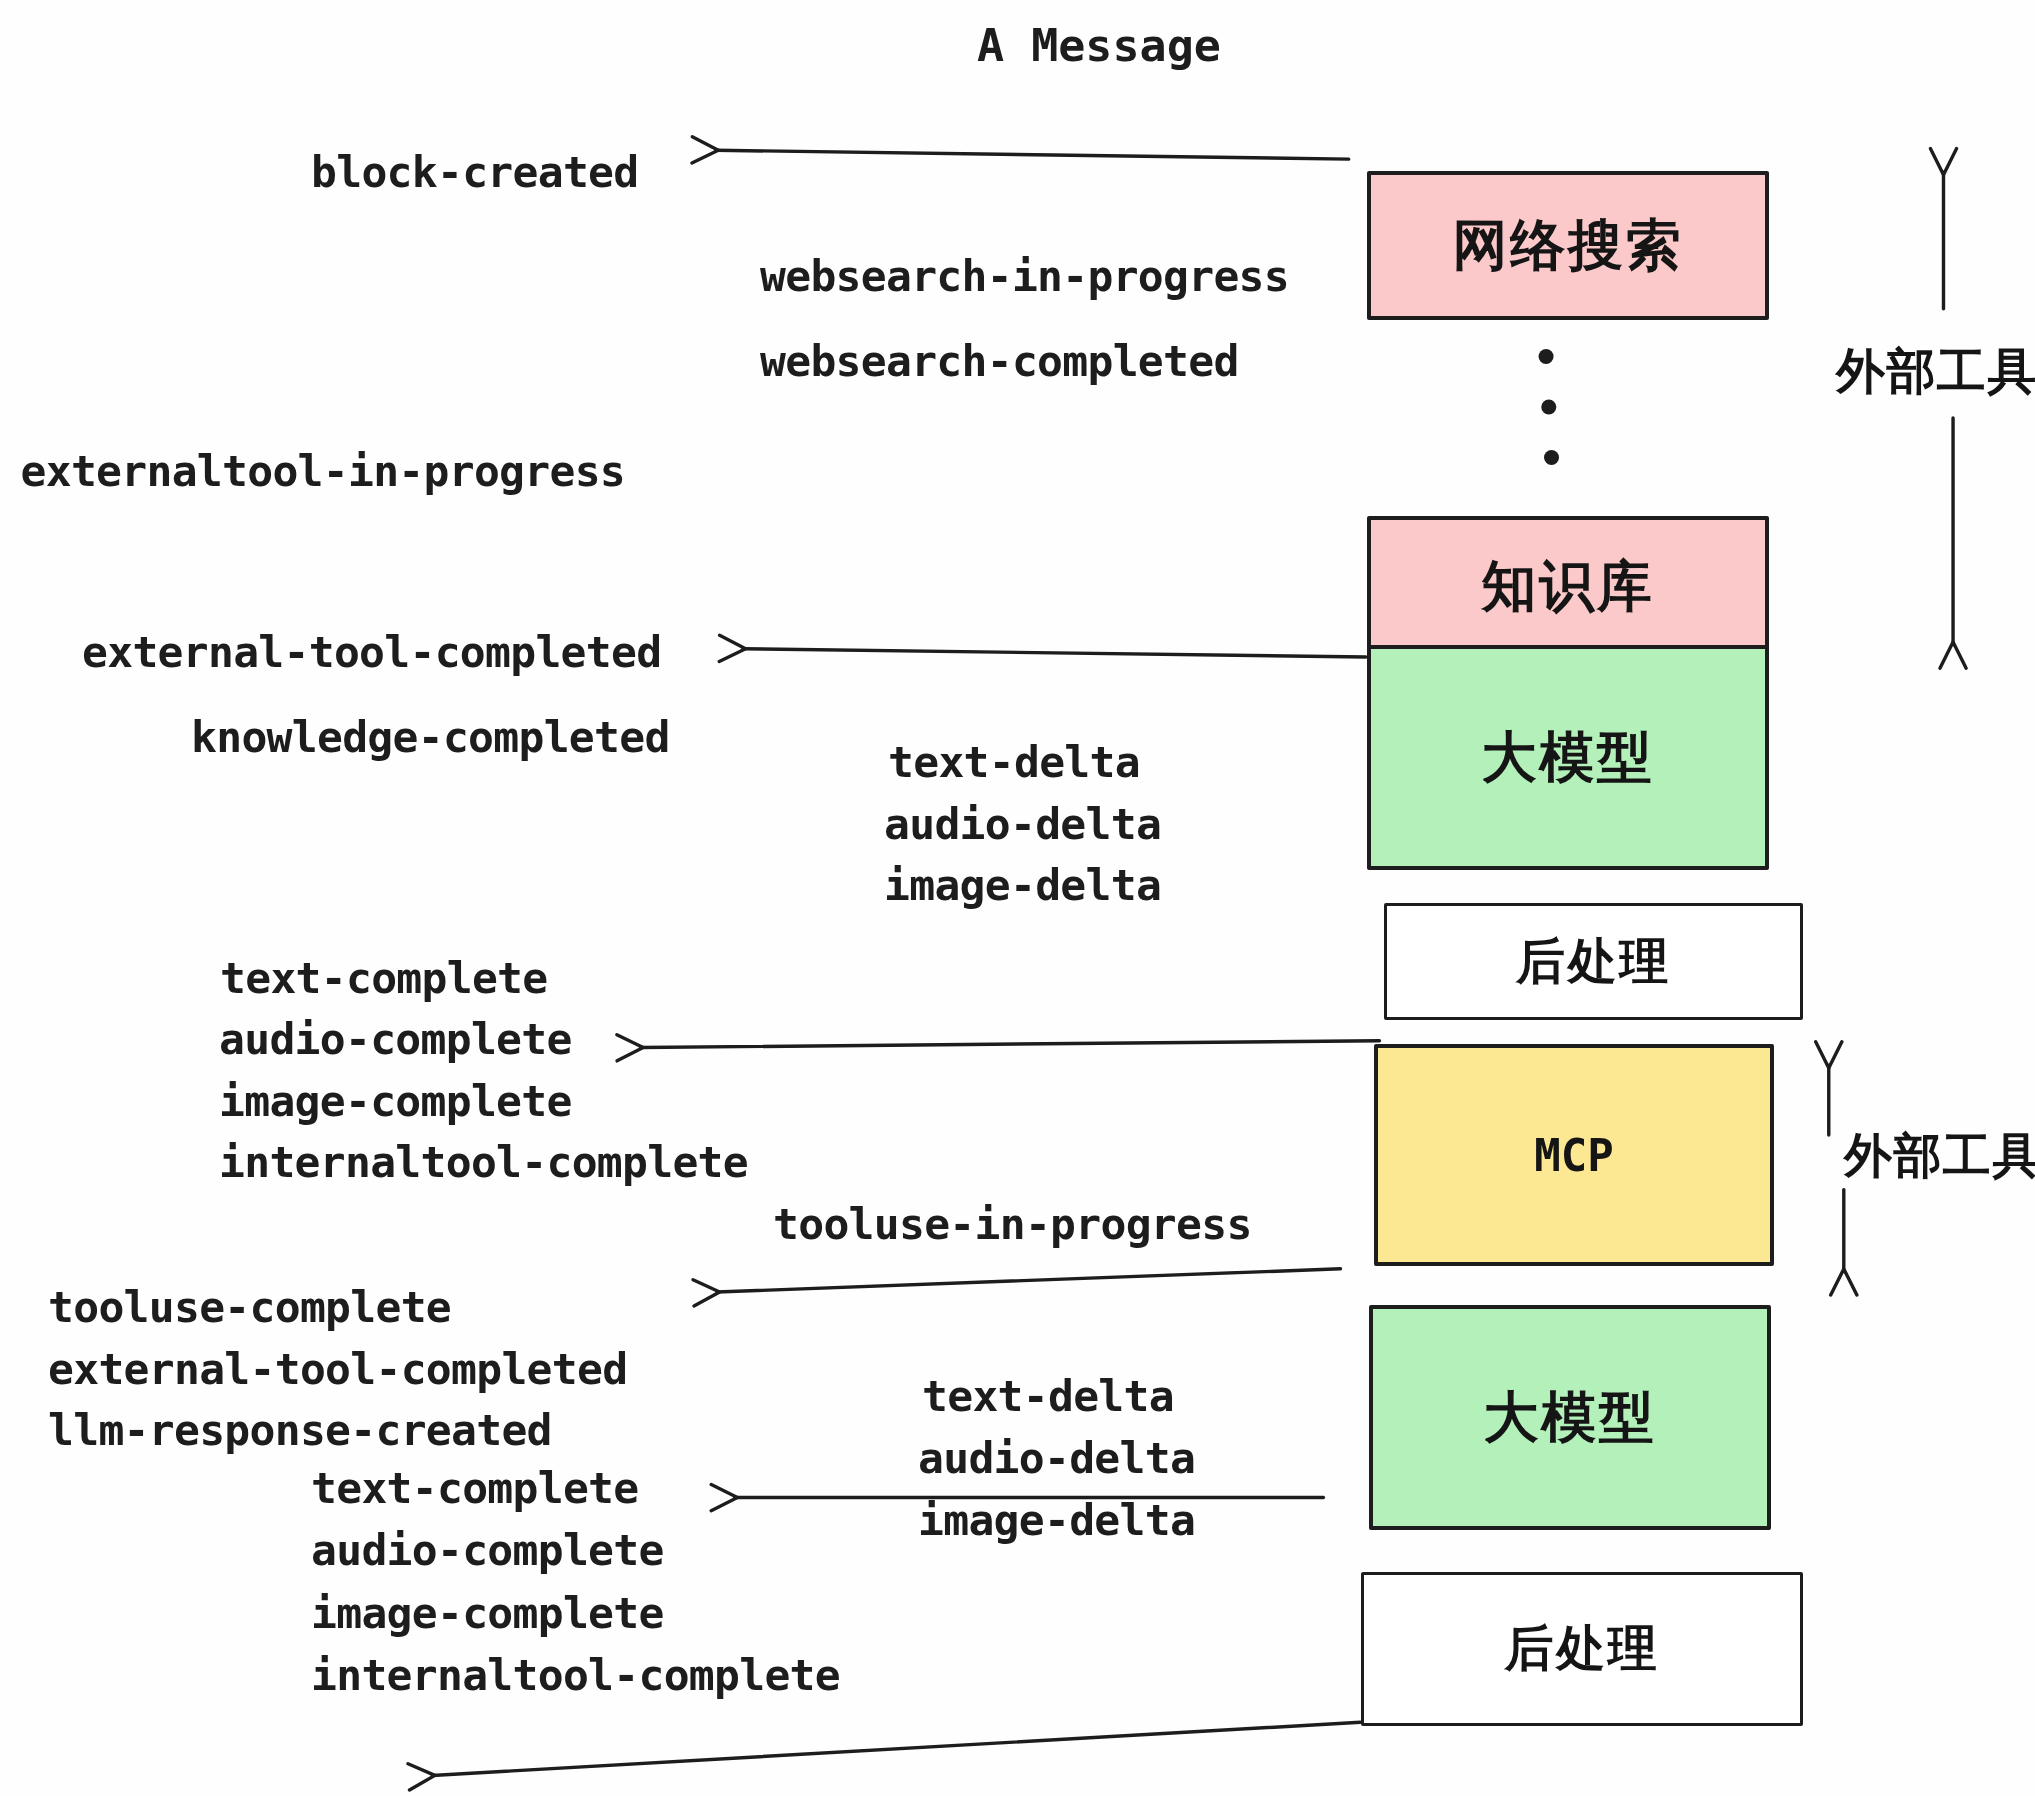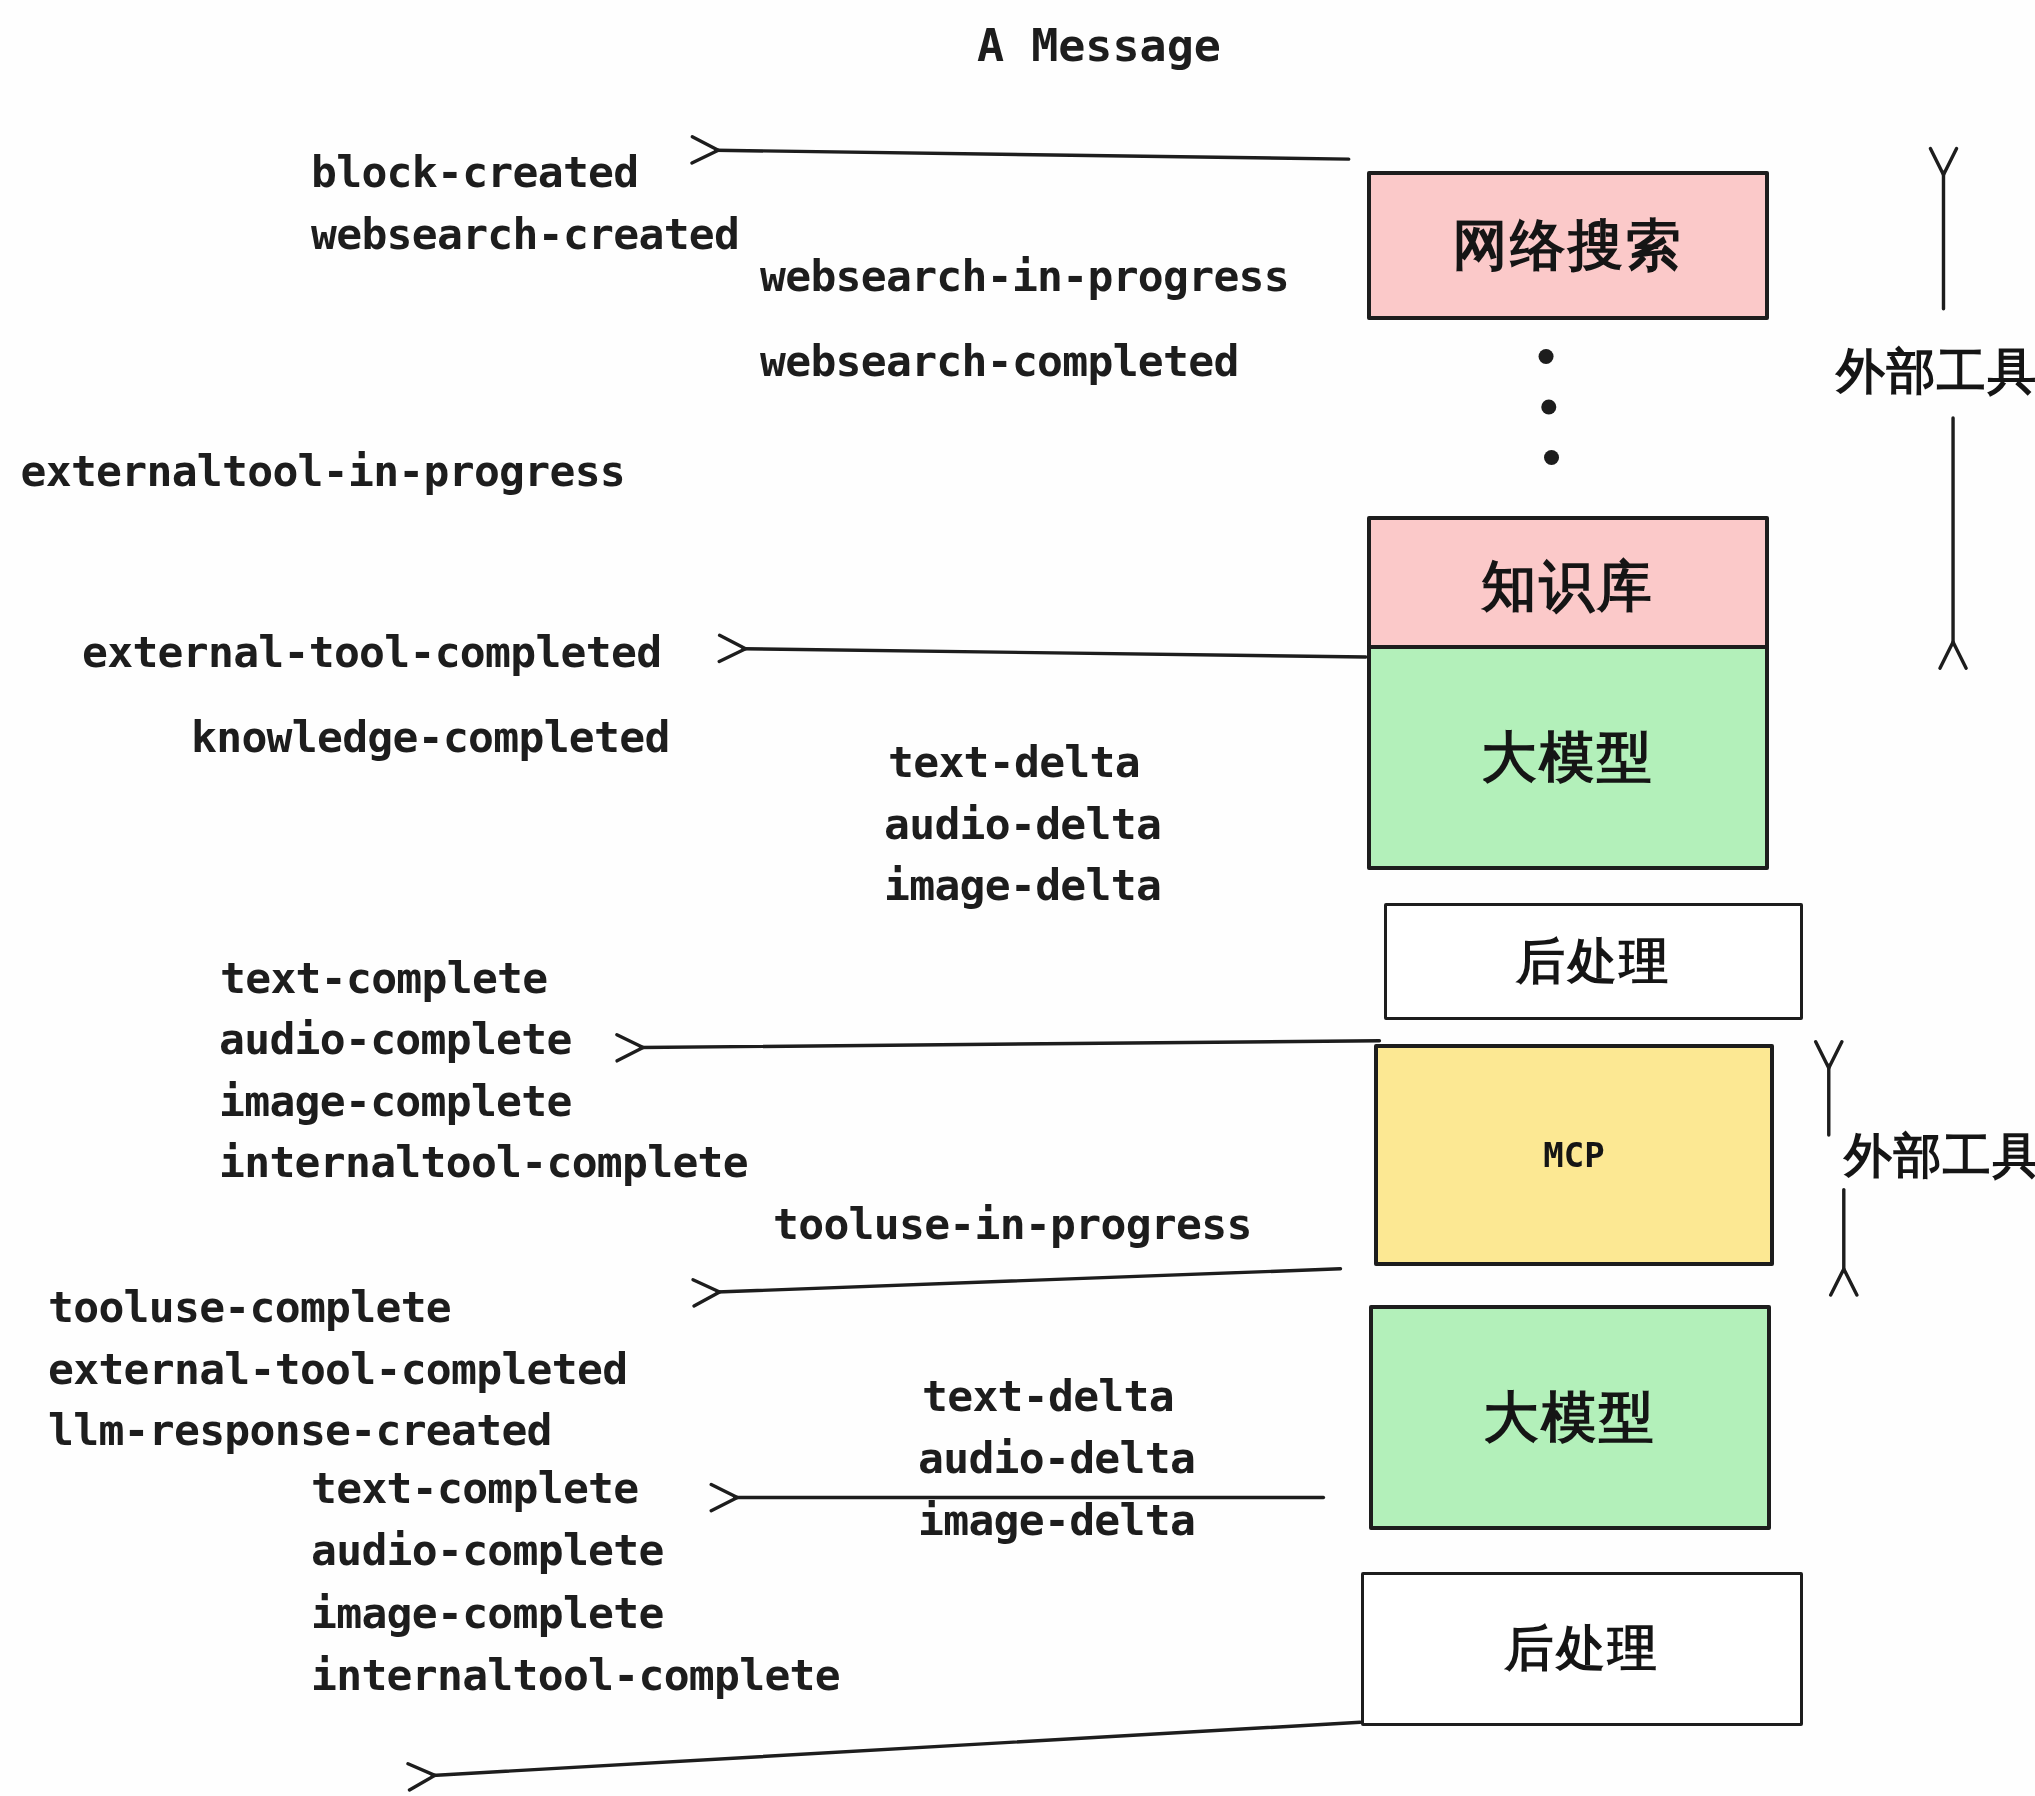--- a/index.html
+++ b/index.html
@@ -32,40 +32,39 @@
     background:#ffffff;
   }
   .box .cjk{
     font-family:Liberation Mono, monospace;
     font-size:55px;font-weight:600;color:#151515;
     letter-spacing:2.7px;
     white-space:nowrap;
   }
   .box .latin{
     font-family:"DejaVu Sans Mono","Liberation Mono",monospace;
-    font-size:34px;font-weight:bold;color:#151515;
+    font-size:44px;font-weight:bold;color:#151515;
     white-space:nowrap;
   }
   .sidelbl{
     position:absolute;
     font-family:"DejaVu Sans","Liberation Sans",sans-serif;
     font-size:49px;font-weight:600;color:#151515;
     white-space:nowrap;letter-spacing:1.4px;
   }
   svg.overlay{position:absolute;left:0;top:0;pointer-events:none;}
 </style>
 </head>
 <body>
 
 <div id="canvas">
 
   <div class="title" style="left:977px;top:19px;">A Message</div>
 
   <div class="lbl" style="left:311px;top:101px;">block-created</div>
-  <div class="lbl" style="left:311px;top:163px;">websearch-created</div>
   <div class="lbl" style="left:760px;top:205px;">websearch-in-progress</div>
   <div class="lbl" style="left:760px;top:290px;">websearch-completed</div>
   <div class="lbl" style="left:20.5px;top:400px;">externaltool-in-progress</div>
   <div class="lbl" style="left:82px;top:581px;">external-tool-completed</div>
   <div class="lbl" style="left:191px;top:666px;text-align:center;">knowledge-completed</div>
   <div class="lbl" style="left:888px;top:691px;">text-delta</div>
   <div class="lbl" style="left:884px;top:753px;">audio-delta</div>
   <div class="lbl" style="left:884px;top:814px;">image-delta</div>
   <div class="lbl" style="left:220px;top:907px;">text-complete</div>
   <div class="lbl" style="left:219px;top:968px;">audio-complete</div>

